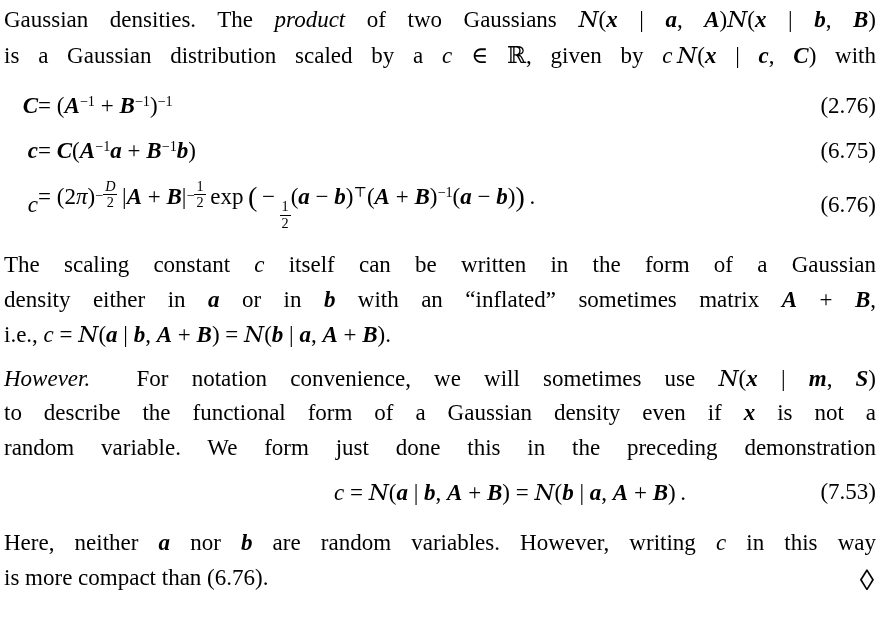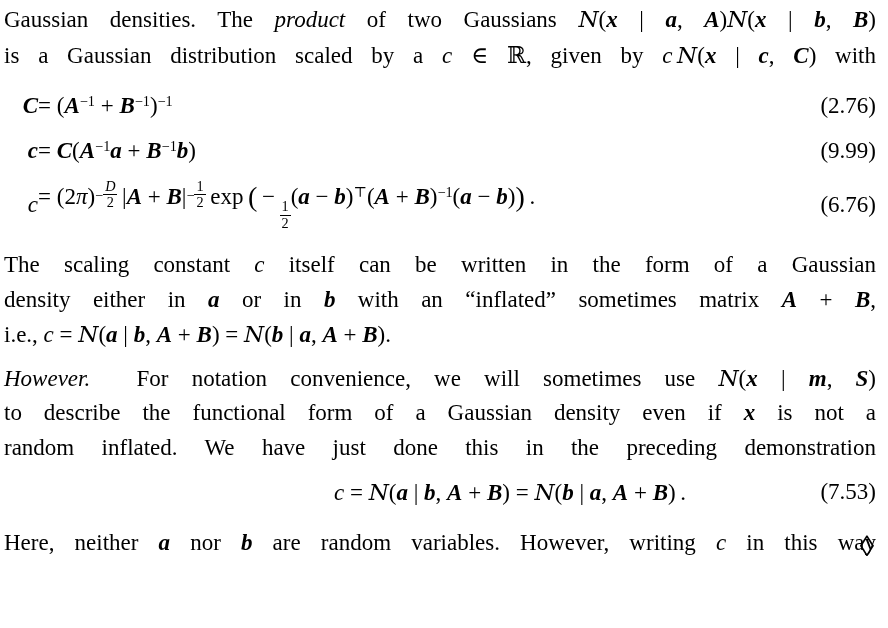--- a/index.html
+++ b/index.html
@@ -61,21 +61,21 @@
           <span class="m-bi">C</span>
         </span>
       <span class="eq-rhs"><span class="m-r">= (</span><span class="m-bi">A</span><sup class="msup">−1</sup><span class="m-r"> + </span><span class="m-bi">B</span><sup class="msup">−1</sup><span class="m-r">)</span><sup class="msup">−1</sup></span>
       <span class="eq-num">(2.76)</span>
     </div>
     <div class="eq-row r2">
       <span class="eq-lhs">
           <span class="m-bi">c</span>
         </span>
       <span class="eq-rhs"><span class="m-r">= </span><span class="m-bi">C</span><span class="m-r">(</span><span class="m-bi">A</span><sup class="msup">−1</sup><span class="m-bi">a</span><span class="m-r"> + </span><span class="m-bi">B</span><sup class="msup">−1</sup><span class="m-bi">b</span><span class="m-r">)</span></span>
-      <span class="eq-num">(9.99)</span>
+      <span class="eq-num">(6.75)</span>
     </div>
     <div class="eq-row r3">
       <span class="eq-lhs">
           <span class="m-i">c</span>
         </span>
       <span class="eq-rhs"><span class="m-r">= (2</span><span class="m-i">π</span><span class="m-r">)</span><sup class="msup supfrac">
             <span class="m-r">−</span>
             <span class="frac">
               <span class="fnum m-i">D</span>
               <span class="fden">2</span>
@@ -96,28 +96,29 @@
 
   <div class="p2">
     <div class="tline just"><span class="m-r">The scaling constant </span><span class="m-i">c</span><span class="m-r"> itself can be written in the form of a Gaussian</span></div>
     <div class="tline just"><span class="m-r">density either in </span><span class="m-bi">a</span><span class="m-r"> or in </span><span class="m-bi">b</span><span class="m-r"> with an “inflated” sometimes matrix </span><span class="m-bi">A</span><span class="m-r"> + </span><span class="m-bi">B</span><span class="m-r">,</span></div>
     <div class="tline"><span class="m-r">i.e., </span><span class="m-i">c</span><span class="m-r"> = </span><span class="m-cal">N</span><span class="m-r">(</span><span class="m-bi">a</span><span class="m-r"> | </span><span class="m-bi">b</span><span class="m-r">, </span><span class="m-bi">A</span><span class="m-r"> + </span><span class="m-bi">B</span><span class="m-r">) = </span><span class="m-cal">N</span><span class="m-r">(</span><span class="m-bi">b</span><span class="m-r"> | </span><span class="m-bi">a</span><span class="m-r">, </span><span class="m-bi">A</span><span class="m-r"> + </span><span class="m-bi">B</span><span class="m-r">).</span></div>
   </div>
 
   <div class="p3">
     <div class="tline just"><span class="m-i">However.</span><span class="m-r">&nbsp; For notation convenience, we will sometimes use </span><span class="m-cal">N</span><span class="m-r">(</span><span class="m-bi">x</span><span class="m-r"> | </span><span class="m-bi">m</span><span class="m-r">, </span><span class="m-bi">S</span><span class="m-r">)</span></div>
     <div class="tline just"><span class="m-r">to describe the functional form of a Gaussian density even if </span><span class="m-bi">x</span><span class="m-r"> is not a</span></div>
-    <div class="tline just"><span class="m-r">random inflated. We have just done this in the preceding demonstration</span></div>
+    <div class="tline just"><span class="m-r">random variable. We form just done this in the preceding demonstration</span></div>
   </div>
 
   <div class="eq77">
     <span class="eq77-body"><span class="m-i">c</span><span class="m-r"> = </span><span class="m-cal">N</span><span class="m-r">(</span><span class="m-bi">a</span><span class="m-r"> | </span><span class="m-bi">b</span><span class="m-r">, </span><span class="m-bi">A</span><span class="m-r"> + </span><span class="m-bi">B</span><span class="m-r">) = </span><span class="m-cal">N</span><span class="m-r">(</span><span class="m-bi">b</span><span class="m-r"> | </span><span class="m-bi">a</span><span class="m-r">, </span><span class="m-bi">A</span><span class="m-r"> + </span><span class="m-bi">B</span><span class="m-r">) .</span></span>
     <span class="eq-num">(7.53)</span>
   </div>
 
   <div class="p4">
     <div class="tline just"><span class="m-r">Here, neither </span><span class="m-bi">a</span><span class="m-r"> nor </span><span class="m-bi">b</span><span class="m-r"> are random variables. However, writing </span><span class="m-i">c</span><span class="m-r"> in this way</span></div>
     <div class="tline lastline">
+      <span><span class="m-r">is more compact than (6.76).</span></span>
       <span class="diamond">◊</span>
     </div>
   </div>
 
 </div>
 
 </body></html>

